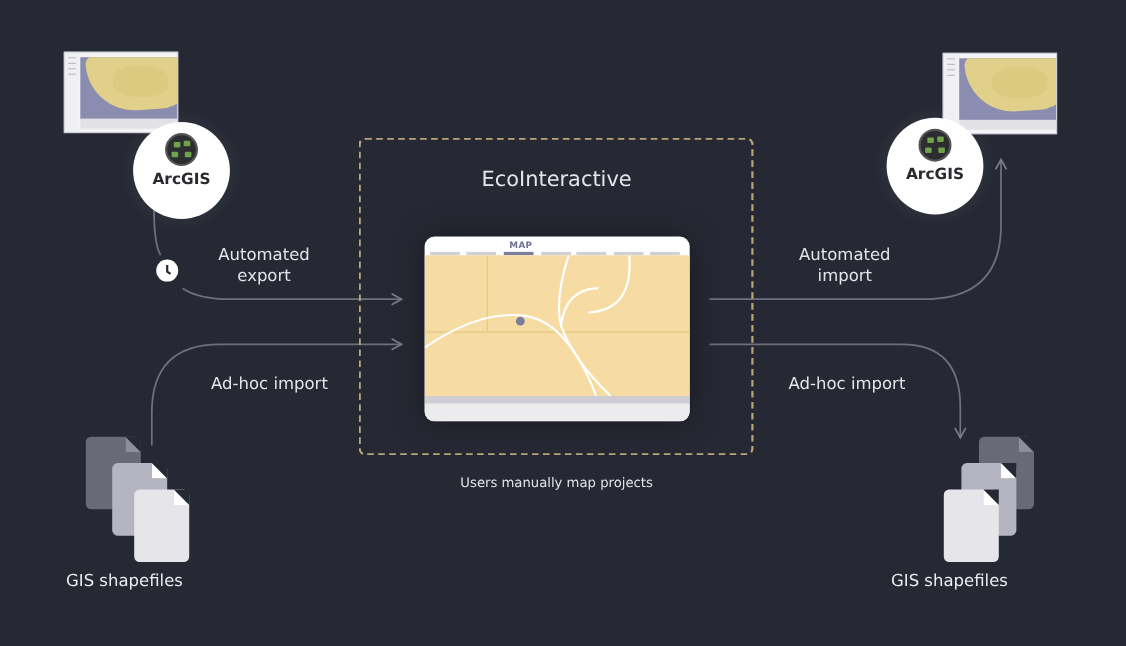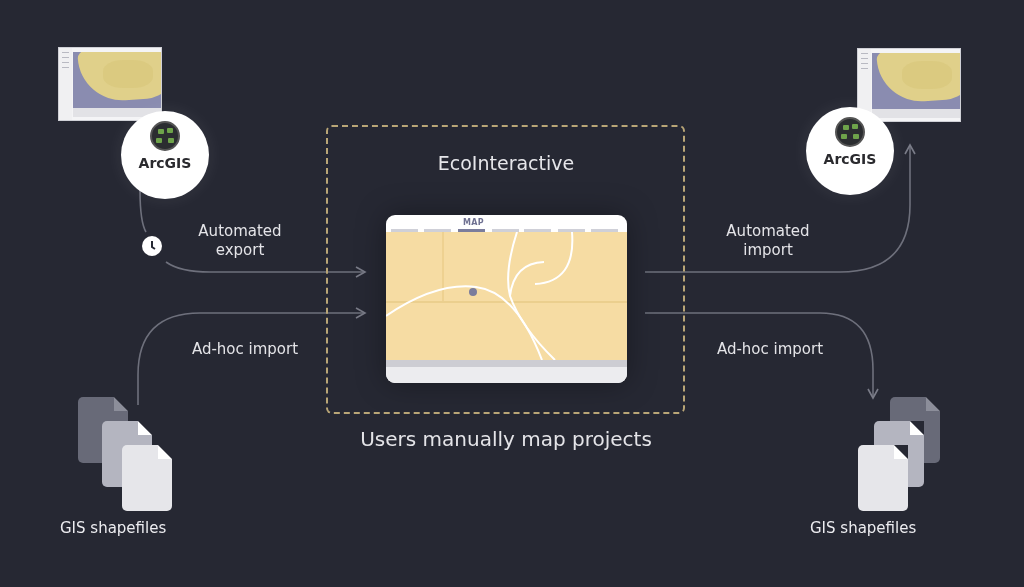--- a/index.html
+++ b/index.html
@@ -130,21 +130,21 @@
       <path d="M131,0 Q118,40 124,64 Q135,95 169,128" fill="none" stroke="#ffffff" stroke-width="2"></path>
       <path d="M124,64 Q128,31 158,30" fill="none" stroke="#ffffff" stroke-width="2"></path>
       <path d="M186,0 Q190,50 149,52" fill="none" stroke="#ffffff" stroke-width="2"></path>
       <circle cx="87" cy="60" r="4" fill="#7b7d9c"></circle>
     </svg>
   </div>
   <div class="footer1"></div>
   <div class="footer2"></div>
 </div>
 
-<div class="label" style="left:330px;top:430px;width:352px;font-size:20px;">Users manually map projects</div>
+<div class="label" style="left:330px;top:430px;width:352px;font-size:12px;">Users manually map projects</div>
 
 <div class="label" style="left:718px;top:222px;width:100px;">
   <div>Automated</div>
   <div>import</div>
 </div>
 <div class="label" style="left:705px;top:340px;width:130px;">Ad-hoc import</div>
 
 <div class="thumb" style="left:857px;top:48px;">
   <div class="side">
       <i></i>

